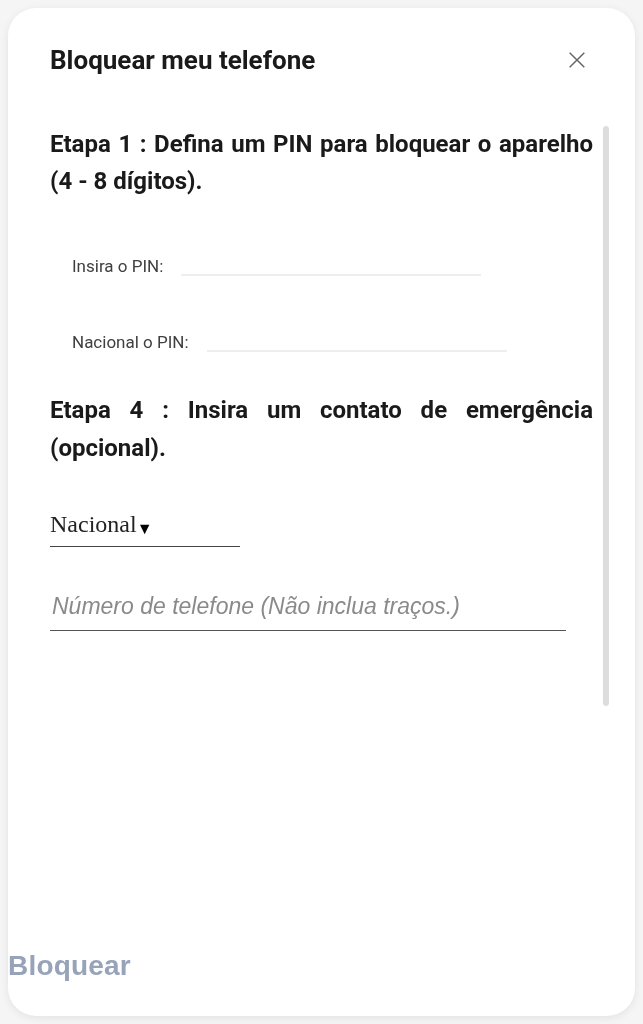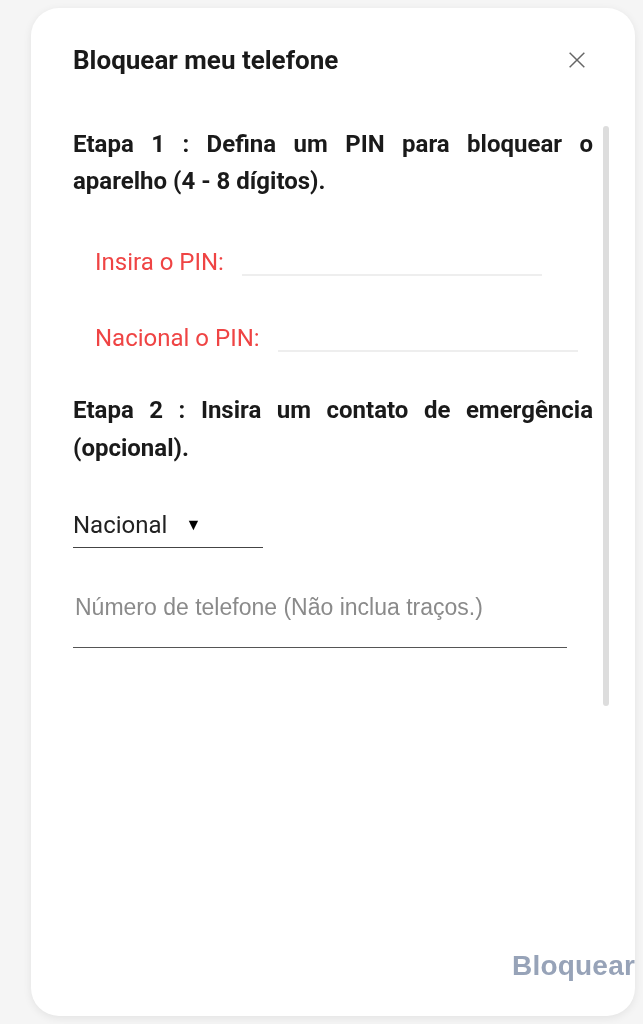--- a/index.html
+++ b/index.html
@@ -12,21 +12,20 @@
   }
   .modal {
     position: absolute;
     top: 8px; left: 8px; right: 8px; bottom: 8px;
     background: #ffffff;
     border-radius: 28px;
     box-shadow: 0 2px 8px rgba(0,0,0,0.08);
     display: flex;
     flex-direction: column;
     overflow: hidden;
-    margin-left: 23px;
   }
   .modal-header {
     display: flex;
     align-items: center;
     justify-content: space-between;
     padding: 36px 42px 20px 42px;
   }
   .modal-title {
     font-size: 26px;
     font-weight: 700;
@@ -68,69 +67,70 @@
   .step-heading.step2 { margin-top: 40px; }
   .step-heading.step3 { margin-top: 50px; margin-bottom: 0; line-height:1.5; }
   .pin-row {
     display: flex;
     align-items: flex-end;
     gap: 18px;
     padding-left: 22px;
     margin-bottom: 40px;
   }
   .pin-label {
-    font-size: 24px;
-    color: #ef4444;
+    font-size: 17px;
+    color: #404040;
     white-space: nowrap;
   }
   .pin-input {
     flex: 1;
     border: none;
     border-bottom: 2px solid #eeeeee;
     font-size: 22px;
     padding: 4px 2px;
     outline: none;
     max-width: 300px;
     background: transparent;
   }
   .select-row {
     display: flex;
-    align-items: center;
-    gap: 18px;
+    align-items: flex-end;
     border-bottom: 1px solid #444;
     width: 190px;
     padding: 4px 0 8px 0;
     margin-bottom: 40px;
     cursor: pointer;
+    font-family: Liberation Serif, serif;
   }
   .select-label {
     font-size: 24px;
     color: #222;
   }
   .caret {
     font-size: 16px;
     color: #000;
   }
   .phone-input {
     width: 95%;
     border: none;
     border-bottom: 1px solid #555;
     font-size: 23px;
-    padding: 6px 2px 26px 2px;
+    padding: 6px 2px 10px 2px;
     outline: none;
     color: #222;
     background: transparent;
+    font-style: italic;
   }
   .phone-input::placeholder {
     color: #8a8a8a;
   }
   .modal-footer {
     padding: 26px 0 34px 0;
     display: flex;
-    justify-content: flex-end;
+    justify-content: flex-start;
   }
   .block-btn {
     font-size: 28px;
     font-weight: 600;
     color: #97a3b8;
     background: none;
     border: none;
     cursor: pointer;
     letter-spacing: 0.2px;
   }
@@ -158,21 +158,21 @@
     <div class="pin-row">
       <div class="pin-label">Insira o PIN:</div>
       <input class="pin-input" type="password" style="">
     </div>
 
     <div class="pin-row">
       <div class="pin-label">Nacional o PIN:</div>
       <input class="pin-input" type="password" style="">
     </div>
 
-    <div class="step-heading step2">Etapa 2 : Insira um contato de emergência (opcional).</div>
+    <div class="step-heading step2">Etapa 4 : Insira um contato de emergência (opcional).</div>
 
     <div class="select-row">
       <span class="select-label">Nacional</span>
       <span class="caret">▼</span>
     </div>
 
     <input class="phone-input" type="text" placeholder="Número de telefone (Não inclua traços.)" style="">
 
   </div>
 

